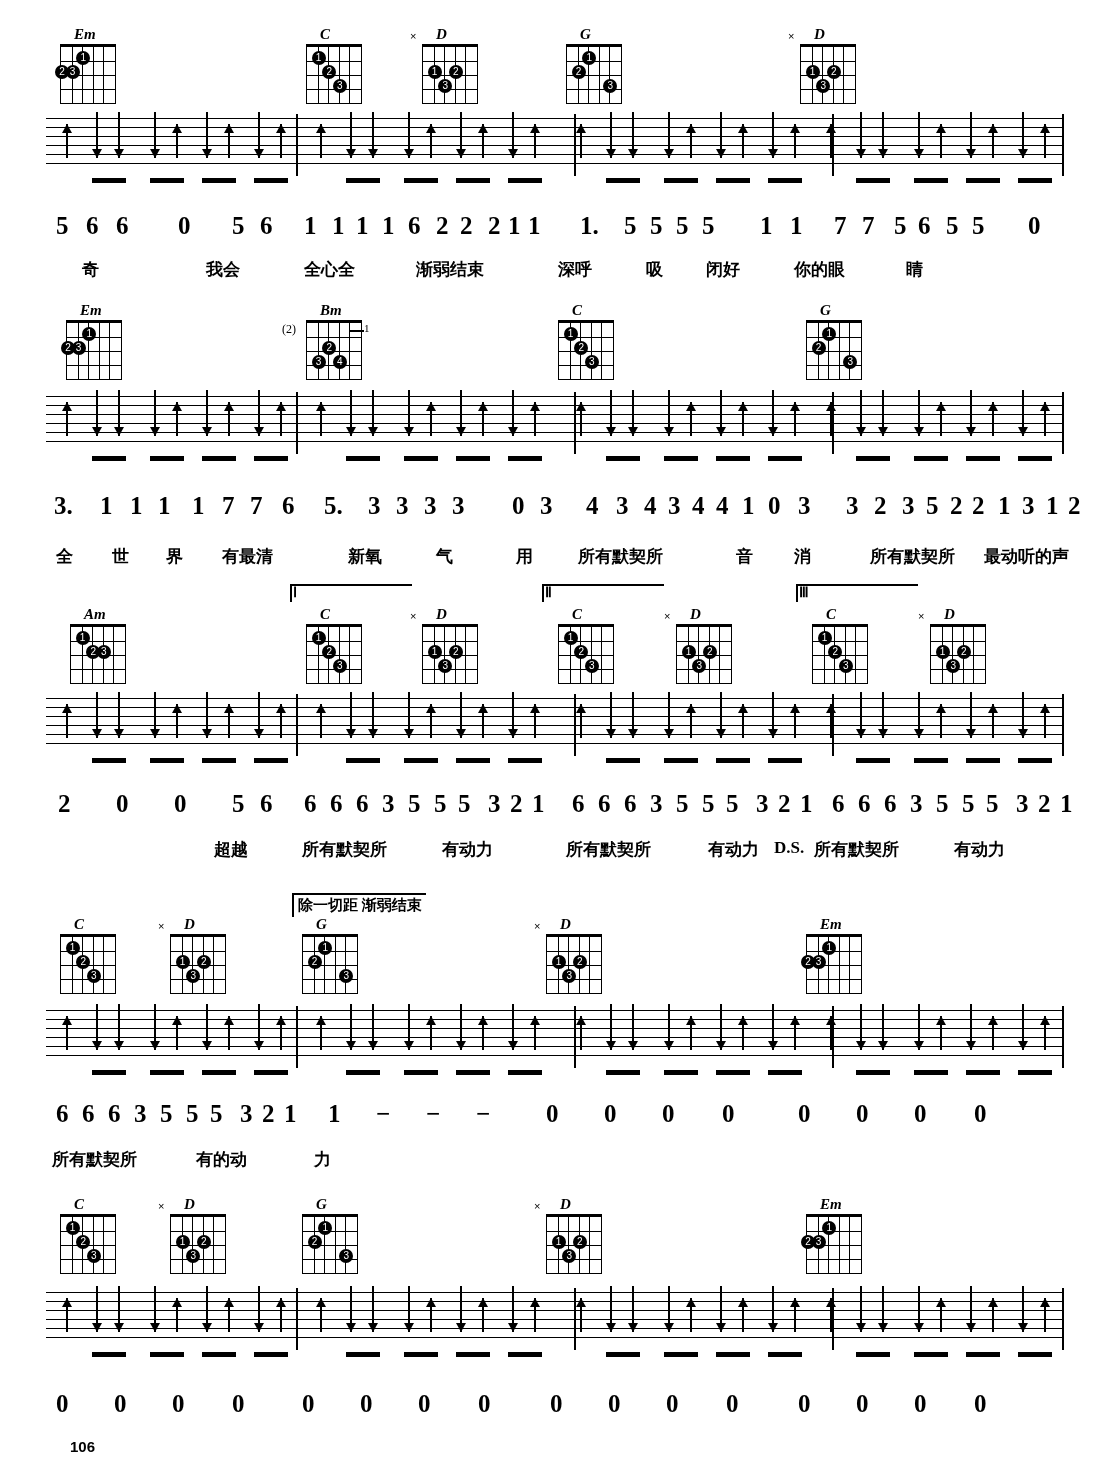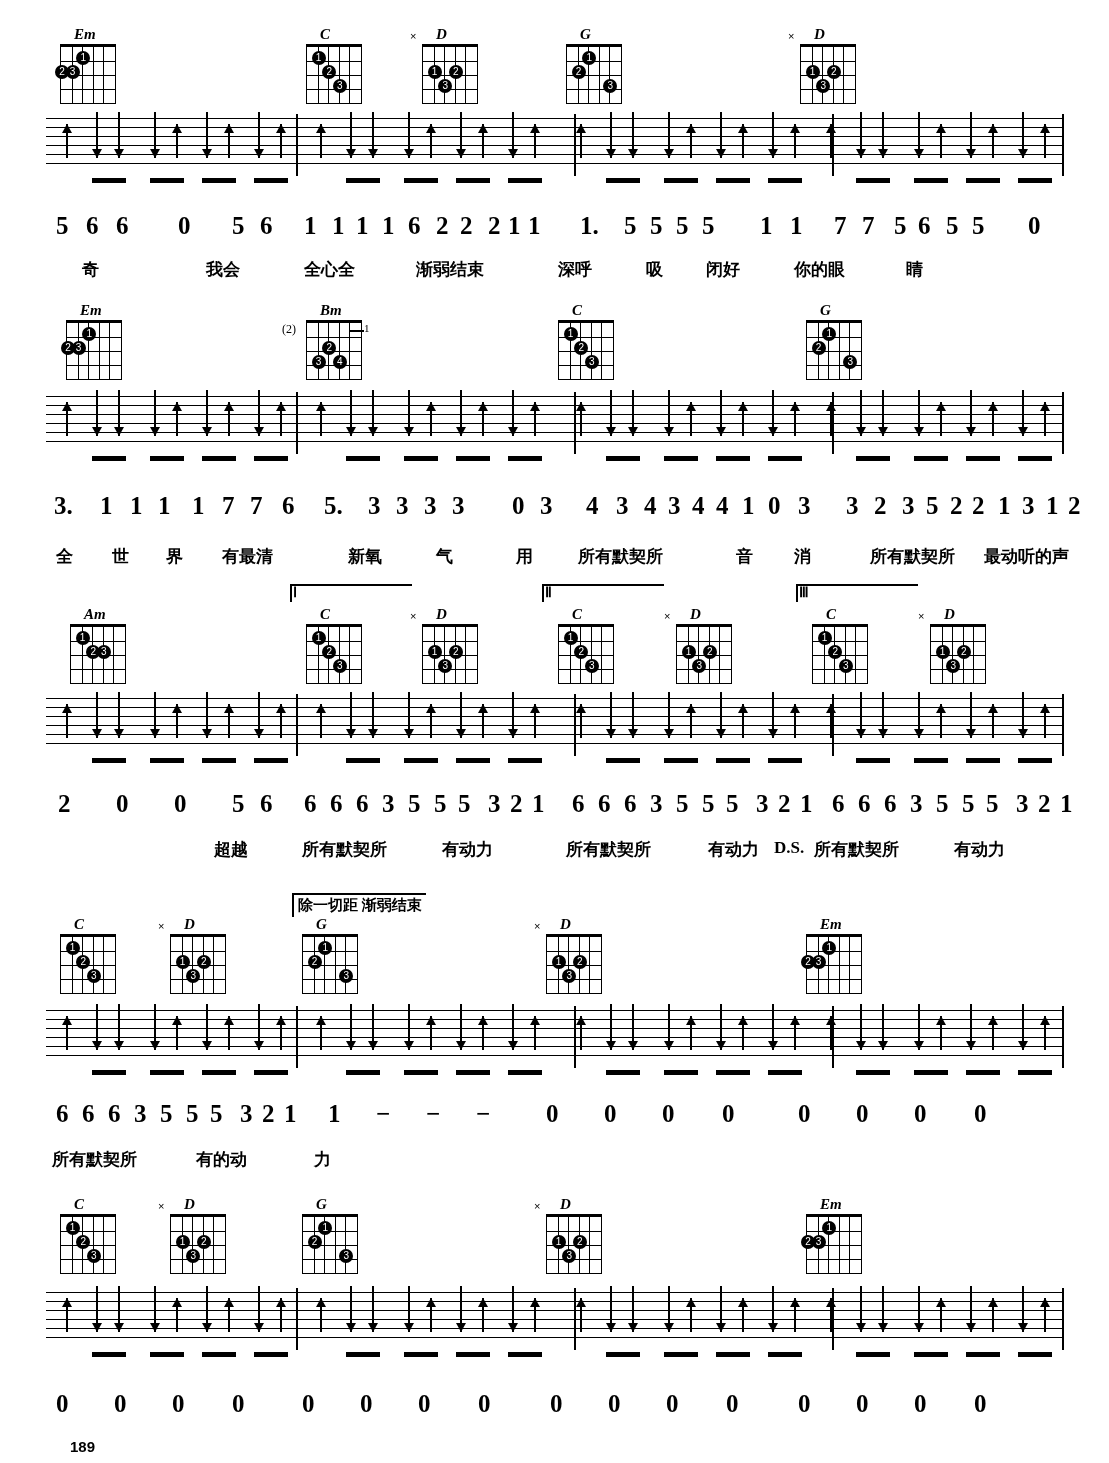--- a/index.html
+++ b/index.html
@@ -1507,15 +1507,15 @@
           <div class="n" style="left: 562px;">0</div>
           <div class="n" style="left: 620px;">0</div>
           <div class="n" style="left: 680px;">0</div>
           <div class="n" style="left: 752px;">0</div>
           <div class="n" style="left: 810px;">0</div>
           <div class="n" style="left: 868px;">0</div>
           <div class="n" style="left: 928px;">0</div>
         </div>
       </div>
     </div>
-  <div class="pagenum" style="left:70px;top:1438px;">189</div>
+  <div class="pagenum" style="left:70px;top:1438px;">106</div>
   <div class="annot" style="left:292px;top:893px;">除一切距 渐弱结束</div>
 </div>
 
 </body></html>

